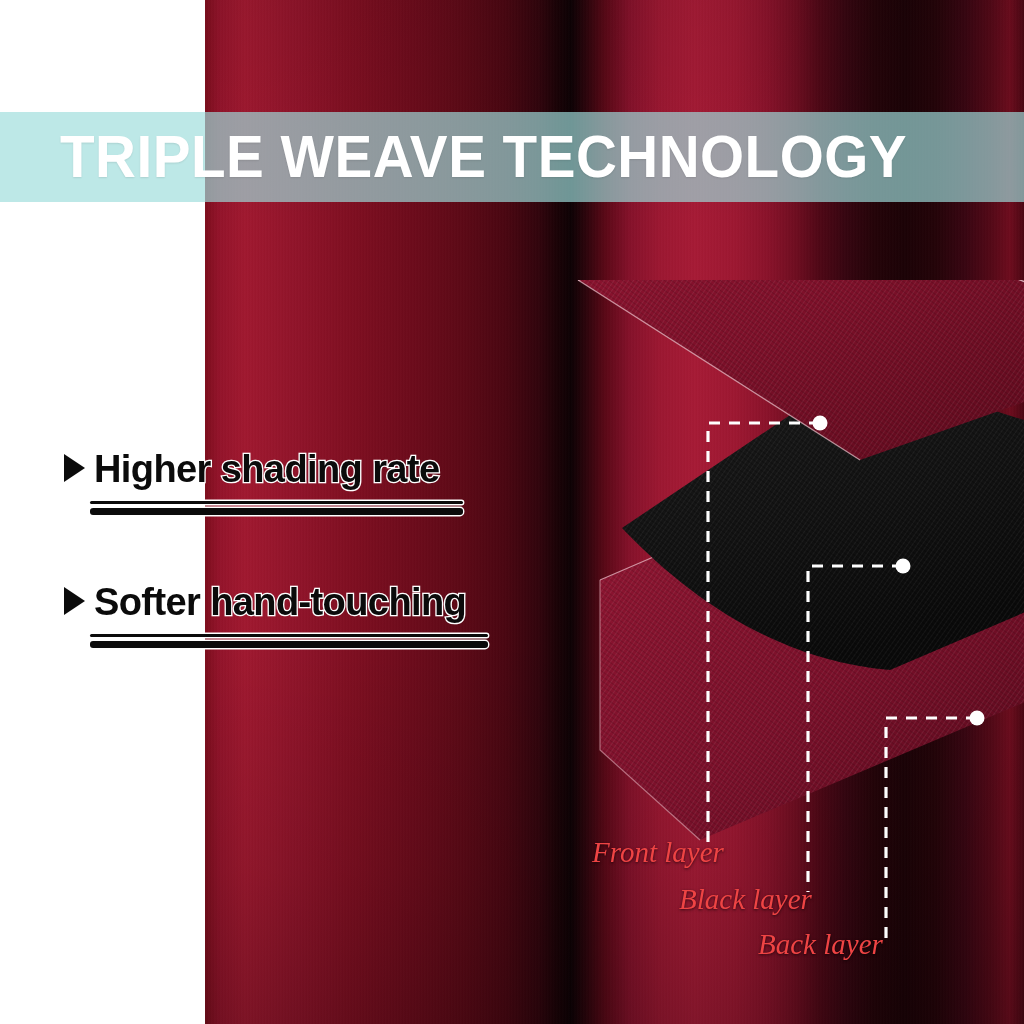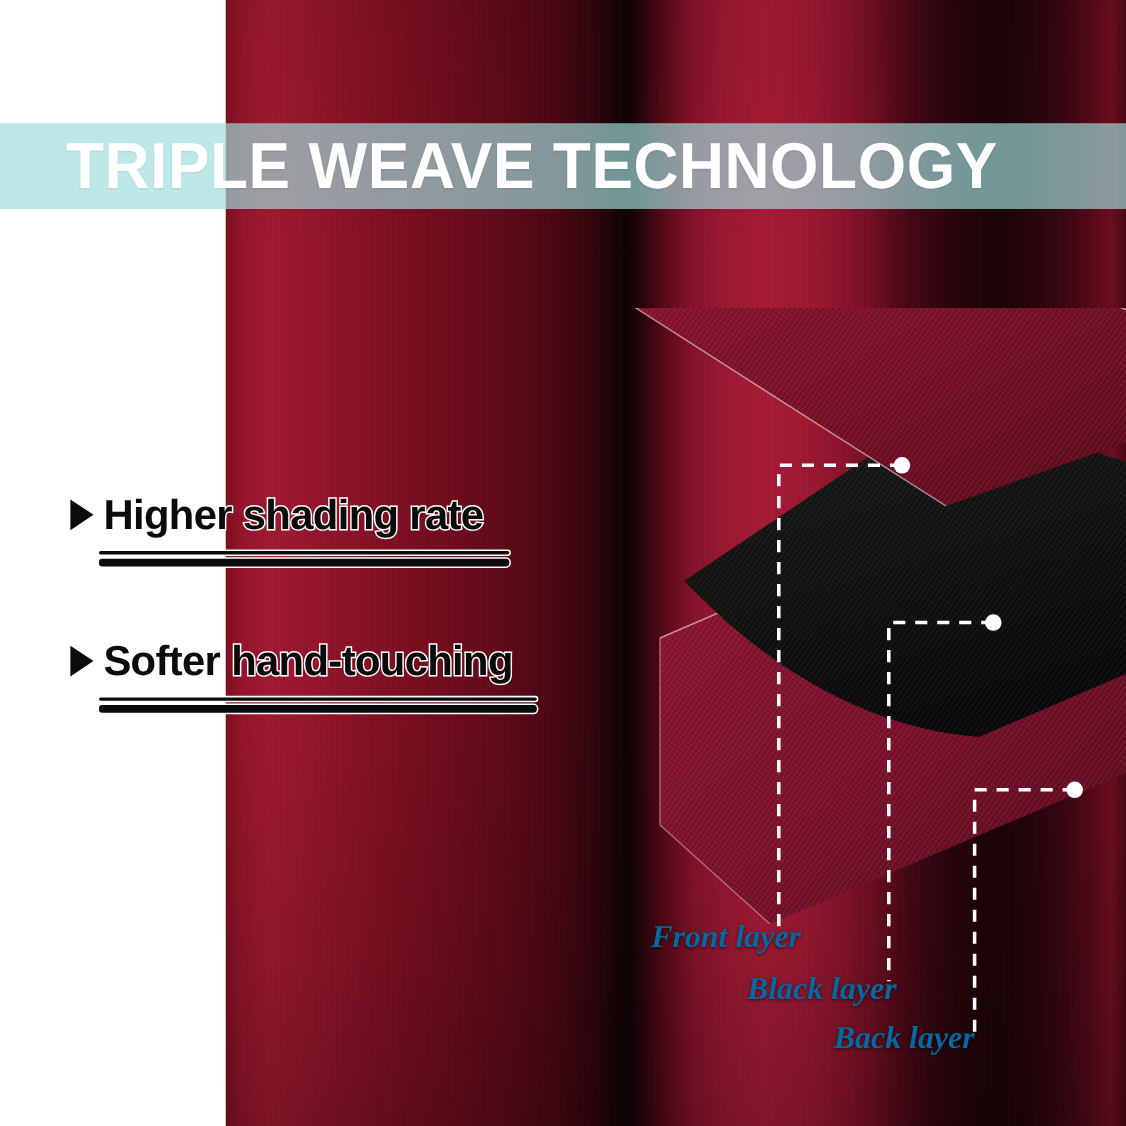--- a/index.html
+++ b/index.html
@@ -91,21 +91,21 @@
     width: 205px; height: 1024px;
     background: #ffffff;
   }
 
   
   .banner {
     position: absolute;
     left: 0;
     top: 112px;
     width: 1024px;
-    height: 78px;
+    height: 90px;
     background: rgba(158, 221, 219, 0.68);
     display: flex;
     align-items: center;
     box-sizing: border-box;
     padding-left: 60px;
   }
   .banner-title {
     color: #ffffff;
     font-family: "Liberation Sans", sans-serif;
     font-size: 59px;
@@ -190,24 +190,24 @@
     position: absolute;
     left: 0; top: 0;
     width: 470px; height: 580px;
   }
 
   
   .leaders { position: absolute; left: 0; top: 0; width: 1024px; height: 1024px; pointer-events: none; }
 
   .callout-label {
     position: absolute;
-    color: #0369a1;
+    color: #ef4444;
     font-family: "Liberation Serif", serif;
     font-style: italic;
-    font-weight: 700;
+    font-weight: 400;
     font-size: 29px;
     white-space: nowrap;
     text-shadow: 0 1px 3px rgba(0,0,0,0.65);
   }
   #lbl-front { left: 592px; top: 836px; }
   #lbl-yarn  { left: 679px; top: 883px; }
   #lbl-back  { left: 758px; top: 928px; }
 </style>
 </head>
 <body>

